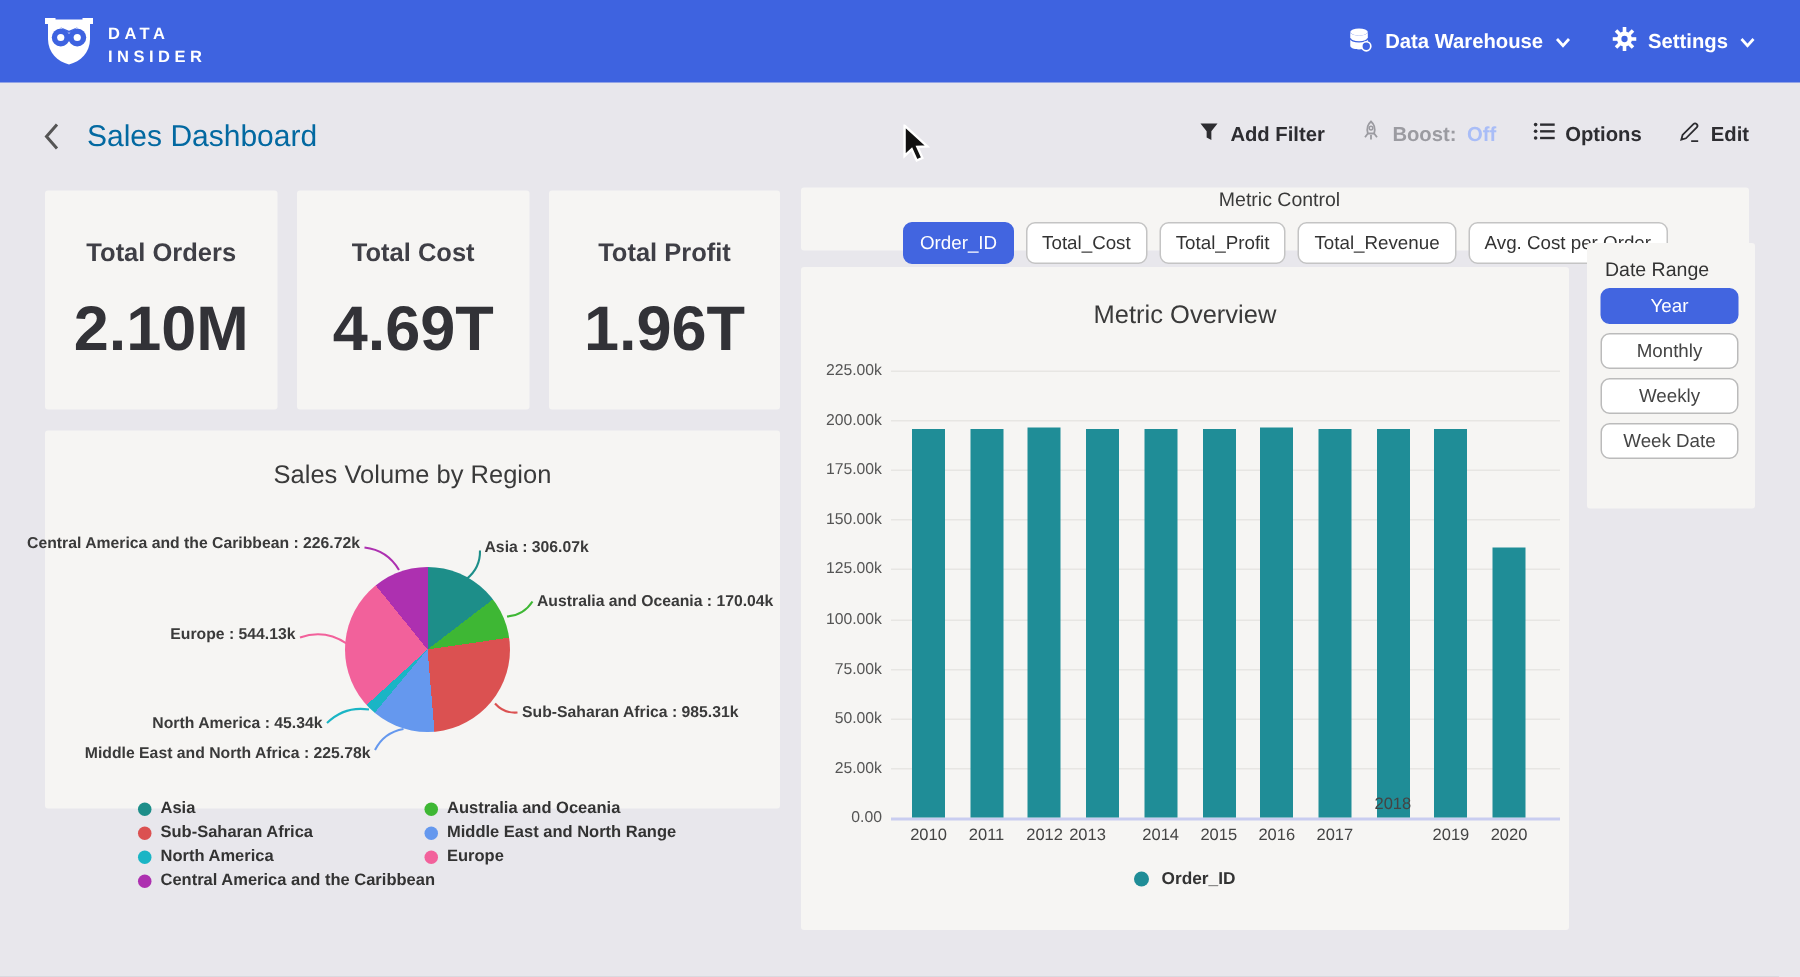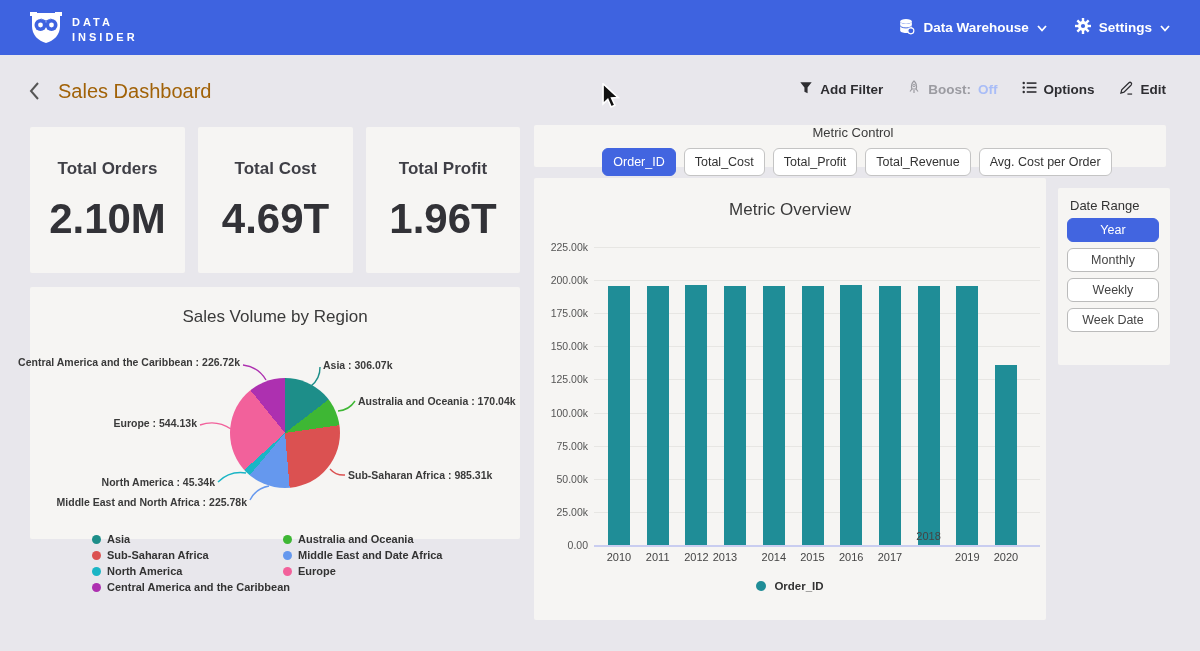--- a/index.html
+++ b/index.html
@@ -17,21 +17,21 @@
   .brand { position:absolute; left:30px; top:11px; display:flex; align-items:center; gap:10px; }
   .brand-text { color:#fff; font-size:11px; font-weight:bold; letter-spacing:3px; line-height:15px; }
   .topnav { position:absolute; right:30px; top:0; height:55px; display:flex; align-items:center; gap:28px; }
   .dash-pill {
     display:flex; align-items:center; gap:8px; background:#fff; color:#3e63e0;
     border:none; border-radius:8px; padding:8px 14px; font-size:13.5px; font-weight:bold;
     font-family:inherit; cursor:pointer;
   }
   .nav-item { display:flex; align-items:center; gap:8px; color:#fff; font-size:13.5px; font-weight:600; cursor:pointer; }
   
-  .titlebar-title { position:absolute; left:58px; top:80px; font-size:20px; color:#a16207; font-weight:500; }
+  .titlebar-title { position:absolute; left:58px; top:80px; font-size:20px; color:#0369a1; font-weight:500; }
   .back-btn { position:absolute; left:28px; top:81px; width:20px; height:20px; cursor:pointer; }
   .tb-actions { position:absolute; right:34px; top:80px; display:flex; align-items:center; gap:24px; }
   .tb-action { display:flex; align-items:center; gap:7px; font-size:13.5px; font-weight:600; color:#2d2d31; cursor:pointer; }
   .tb-action .grey { color:#9b9ba1; }
   .boost-off { color:#a9bdf7; }
   
   .card { position:absolute; background:#f6f5f3; border-radius:2px; }
   .kpi-label { position:absolute; left:0; top:32px; width:100%; text-align:center; font-size:17px; font-weight:600; color:#3f3f46; }
   .kpi-value { position:absolute; left:0; top:68px; width:100%; text-align:center; font-size:42px; font-weight:bold; color:#323237; }
   
@@ -254,21 +254,21 @@
         <div class="x-label" style="left: 413.3px; top: 373px;">2019</div>
         <div class="bar" style="left: 461px; top: 187.008px; height: 179.992px; background: rgb(31, 141, 151);"></div>
         <div class="x-label" style="left: 452px; top: 373px;">2020</div>
       </div>
     <div class="chart-legend" style="top:402px;">
       <span class="legend-dot" id="bar-legend-dot" style="background: rgb(31, 141, 151);"></span>
       <span class="legend-text">Order_ID</span>
     </div>
   </div>
 
-  <div class="card" style="left:1058px; top:188px; width:112px; height:177px;">
+  <div class="card" style="left:1058px; top:162px; width:112px; height:177px;">
     <div class="dr-label">Date Range</div>
     <div class="dr-buttons">
         <button class="dr-btn selected">Year</button>
         <button class="dr-btn">Monthly</button>
         <button class="dr-btn">Weekly</button>
         <button class="dr-btn">Week Date</button>
       </div>
   </div>
 
   <div class="card" style="left:30px; top:287px; width:490px; height:252px;">
@@ -310,21 +310,21 @@
           <span class="txt">Central America and the Caribbean</span>
         </div>
       </div>
     <div class="pie-legend-col" style="left:253px; top:246px;" id="pie-legend-1">
         <div class="pie-legend-item">
           <span class="dot" style="background: rgb(62, 183, 52);"></span>
           <span class="txt">Australia and Oceania</span>
         </div>
         <div class="pie-legend-item">
           <span class="dot" style="background: rgb(101, 152, 238);"></span>
-          <span class="txt">Middle East and Date Africa</span>
+          <span class="txt">Middle East and North Range</span>
         </div>
         <div class="pie-legend-item">
           <span class="dot" style="background: rgb(242, 97, 155);"></span>
           <span class="txt">Europe</span>
         </div>
       </div>
   </div>
 
   <div class="cursor" style="left:601px; top:83px;">
     <svg width="20" height="26" viewBox="0 0 13 18">

